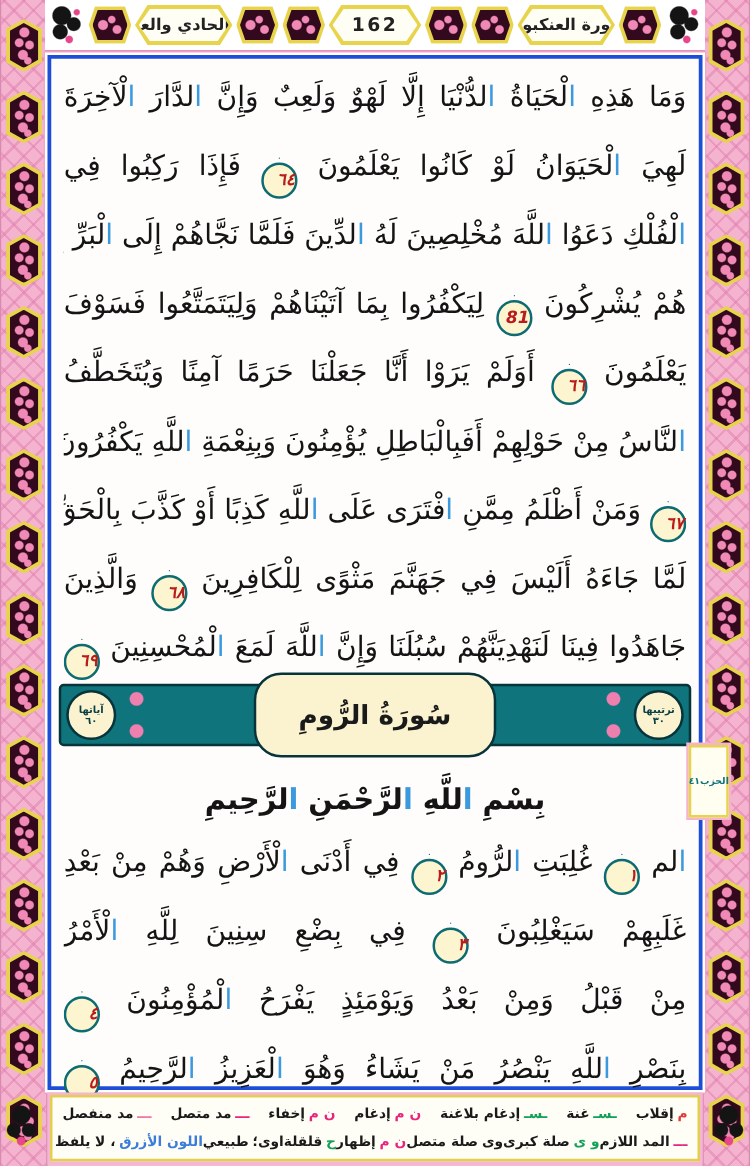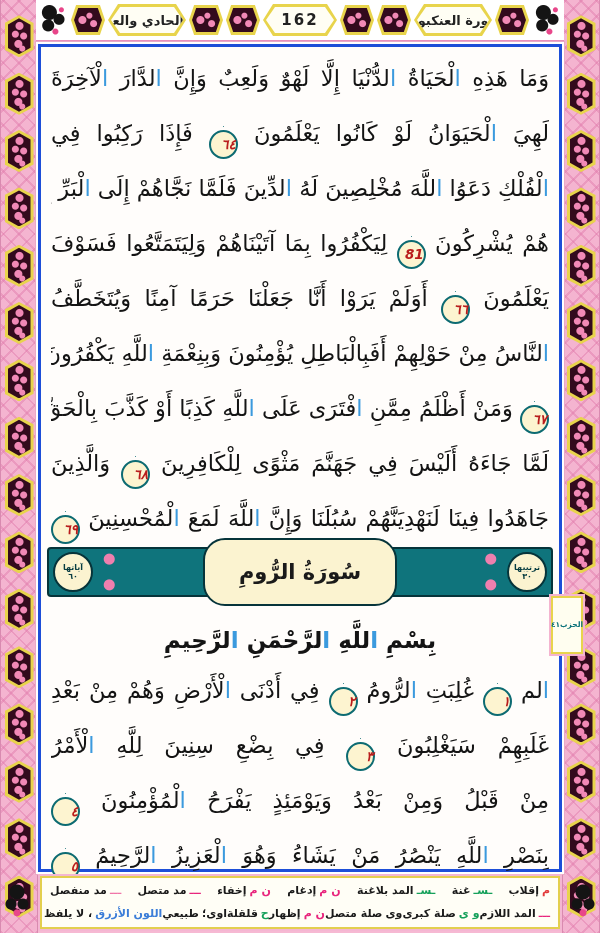--- a/index.html
+++ b/index.html
@@ -229,21 +229,21 @@
       <span class="litem">
         <span class="ls-red">م</span>
         <span>إقلاب</span>
       </span>
       <span class="litem">
         <span class="ls-green">ـسـ</span>
         <span>غنة</span>
       </span>
       <span class="litem">
         <span class="ls-green">ـسـ</span>
-        <span>المد بلاغنة</span>
+        <span>إدغام بلاغنة</span>
       </span>
       <span class="litem">
         <span class="ls-mag">ن م</span>
         <span>إدغام</span>
       </span>
       <span class="litem">
         <span class="ls-mag">ن م</span>
         <span>إخفاء</span>
       </span>
       <span class="litem">

